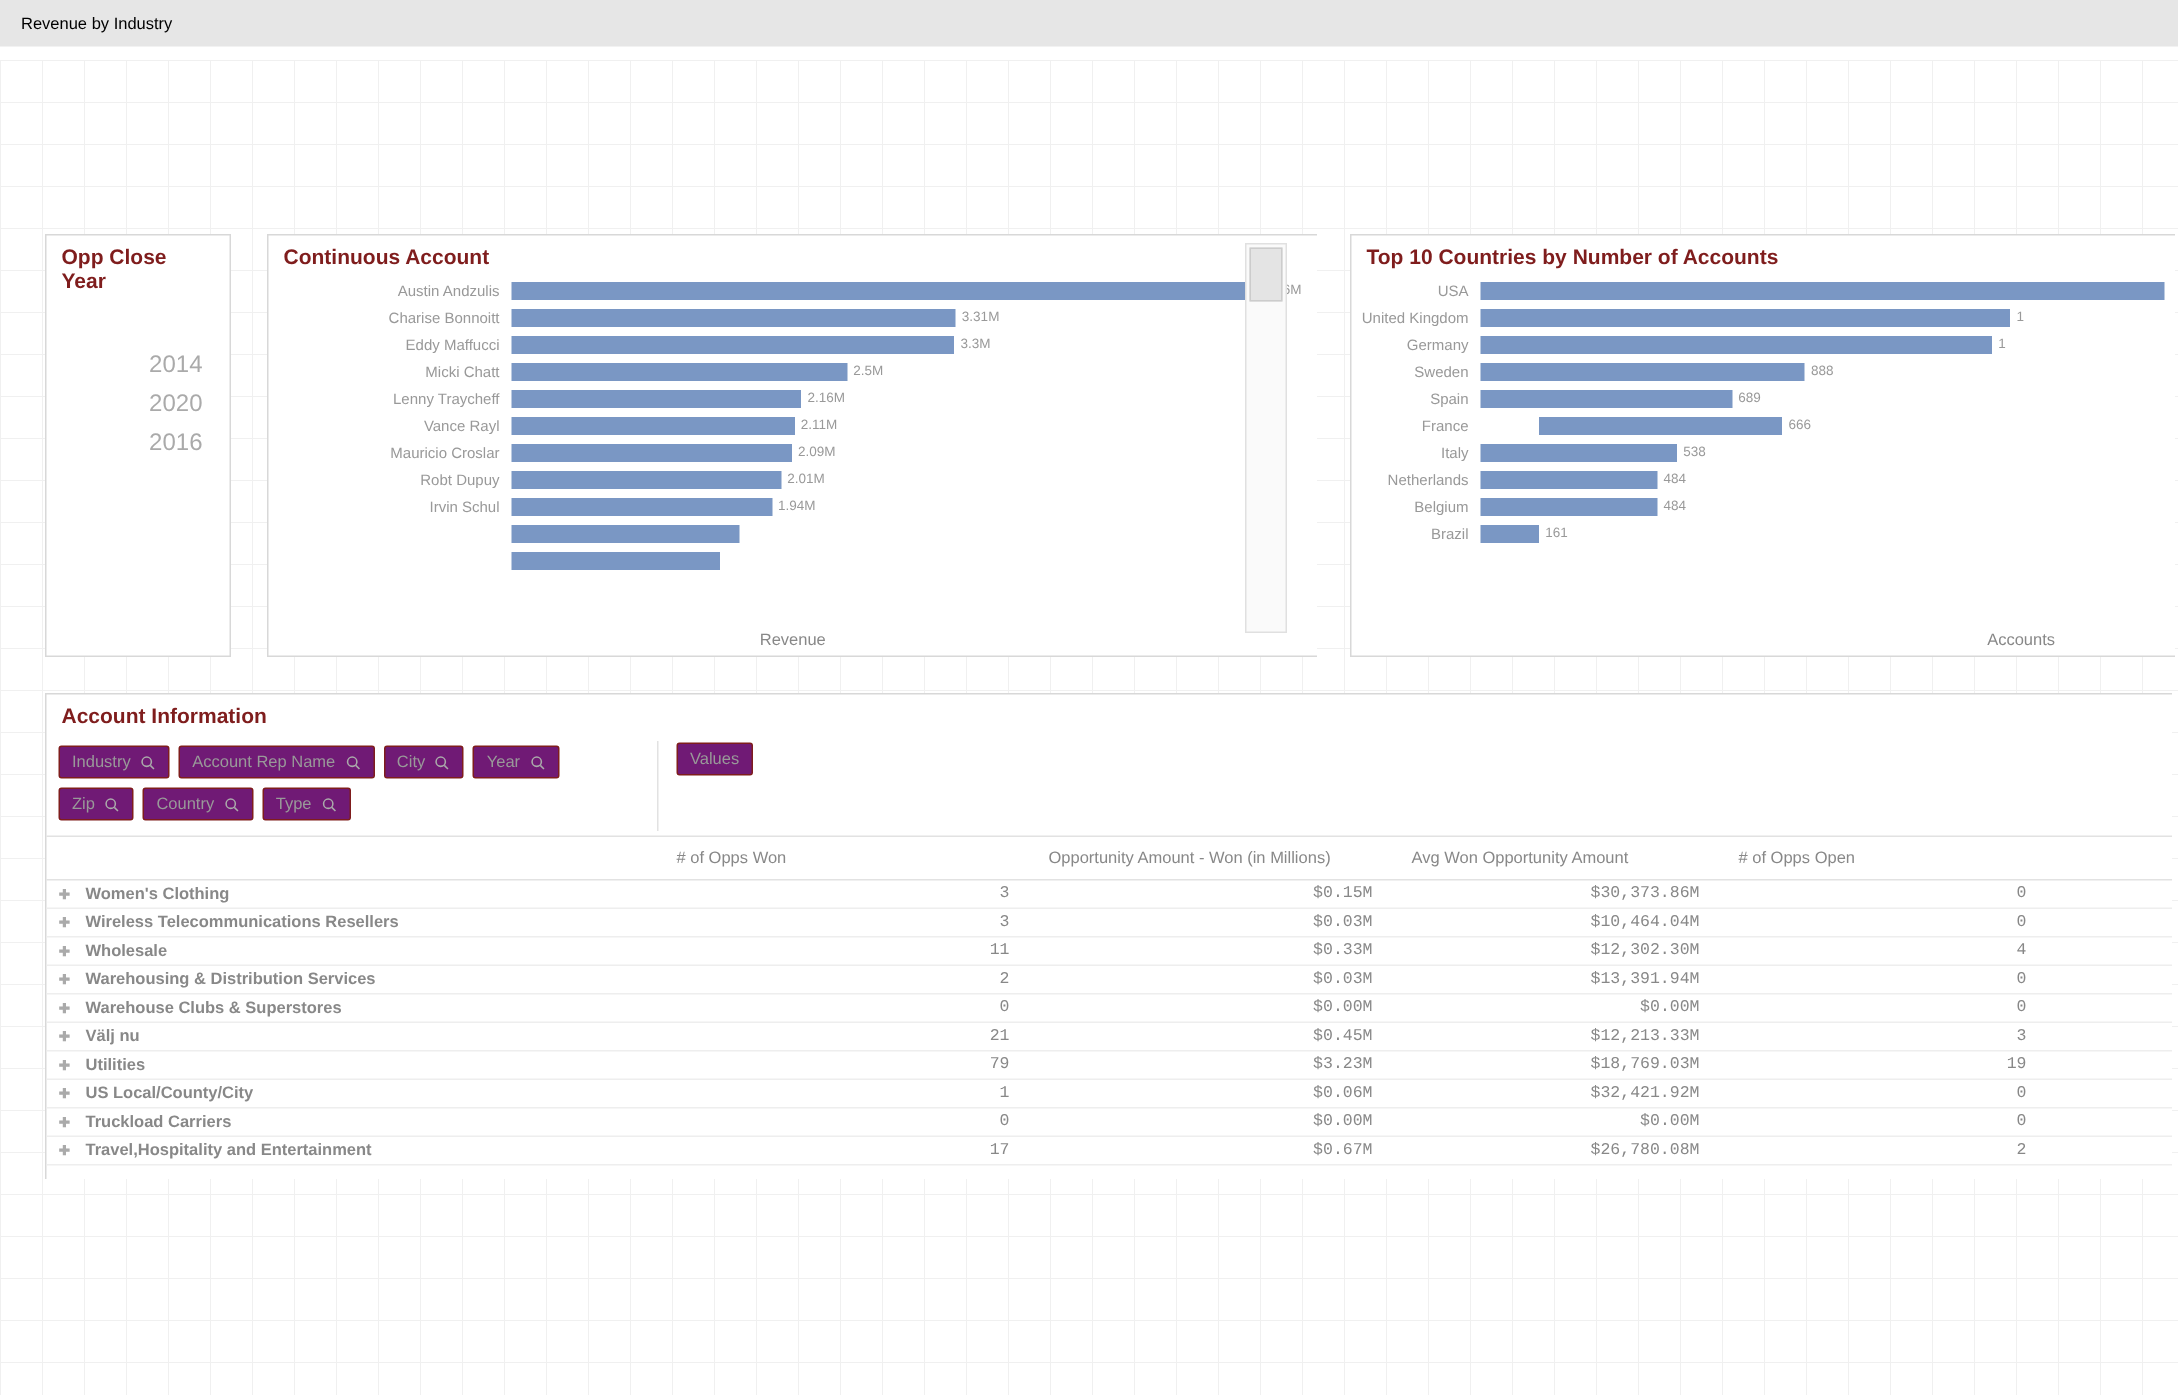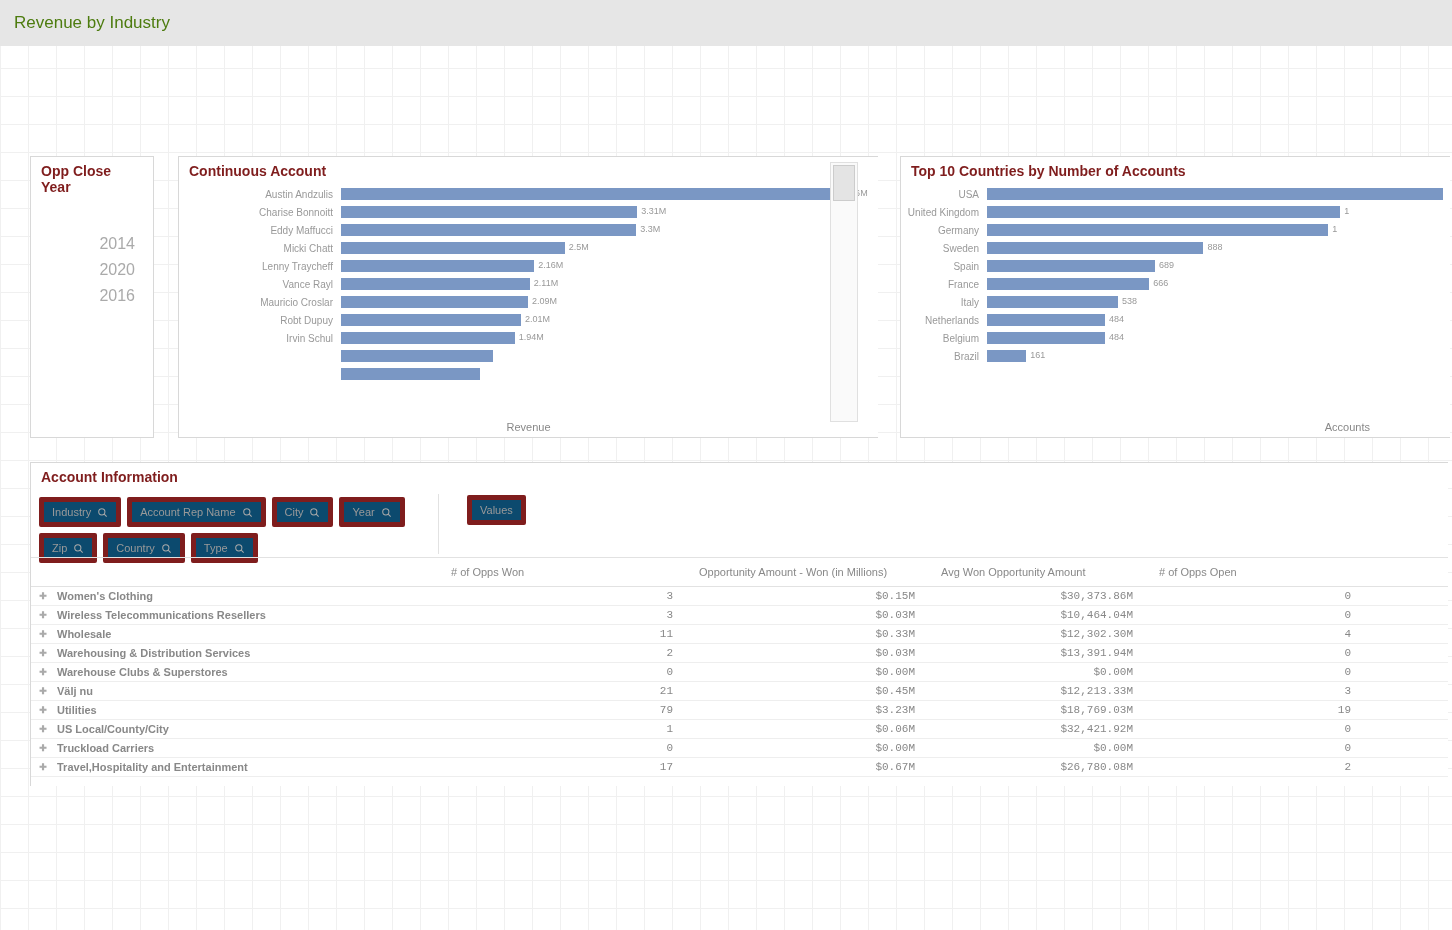--- a/index.html
+++ b/index.html
@@ -17,26 +17,26 @@
     position: absolute;
     top: 40px; left: 0; right: 0; bottom: 0;
     background-image:
       linear-gradient(to right, #f0f0f0 1px, transparent 1px),
       linear-gradient(to bottom, #f0f0f0 1px, transparent 1px);
     background-size: 28px 28px;
     z-index: 0;
   }
   .header {
     background: #e6e6e6;
-    height: 46px;
+    height: 31px;
     display: flex;
     align-items: center;
     padding-left: 14px;
-    font-size: 17px;
-    color: #4d7c0f;
+    font-size: 11px;
+    color: #000000;
     font-weight: normal;
     position: relative;
     z-index: 2;
   }
   .panel {
     position: absolute;
     background: #fff;
     border: 1px solid #d8d8d8;
     z-index: 2;
   }
@@ -132,35 +132,35 @@
     border-right: none;
     border-bottom: none;
   }
   .chip-row {
     display: flex;
     flex-wrap: wrap;
     gap: 6px;
     padding: 6px 8px;
   }
   .chip {
-    border: 5px solid #7f1d1d;
+    border: 1px solid #7f1d1d;
     border-radius: 2px;
     padding: 4px 8px;
     font-size: 11px;
     color: #999;
     display: flex;
     align-items: center;
     gap: 6px;
     cursor: pointer;
-    background: #0c4a6e;
+    background: #701a75;
   }
   .chip svg { width: 11px; height: 11px; }
   .values-chip-wrap {
     position: absolute;
-    left: 436px; top: 32px;
+    left: 420px; top: 32px;
   }
   .table-area {
     position: absolute;
     left: 0; right: 0; top: 94px;
   }
   .thead {
     display: grid;
     grid-template-columns: 420px 248px 242px 218px 218px;
     border-top: 1px solid #e2e2e2;
     border-bottom: 1px solid #e2e2e2;
@@ -369,21 +369,21 @@
         <div class="hbar-label">Spain</div>
         <div class="hbar-track">
           <div class="hbar" style="width: 36.2632%;">
             <span class="hbar-value">689</span>
           </div>
         </div>
       </div>
       <div class="hbar-row">
         <div class="hbar-label">France</div>
         <div class="hbar-track">
-          <div class="hbar" style="width: 35.0526%;">
+          <div class="hbar" style="width: 35.0526%; margin-left: 39px;">
             <span class="hbar-value">666</span>
           </div>
         </div>
       </div>
       <div class="hbar-row">
         <div class="hbar-label">Italy</div>
         <div class="hbar-track">
           <div class="hbar" style="width: 28.3158%;">
             <span class="hbar-value">538</span>
           </div>

